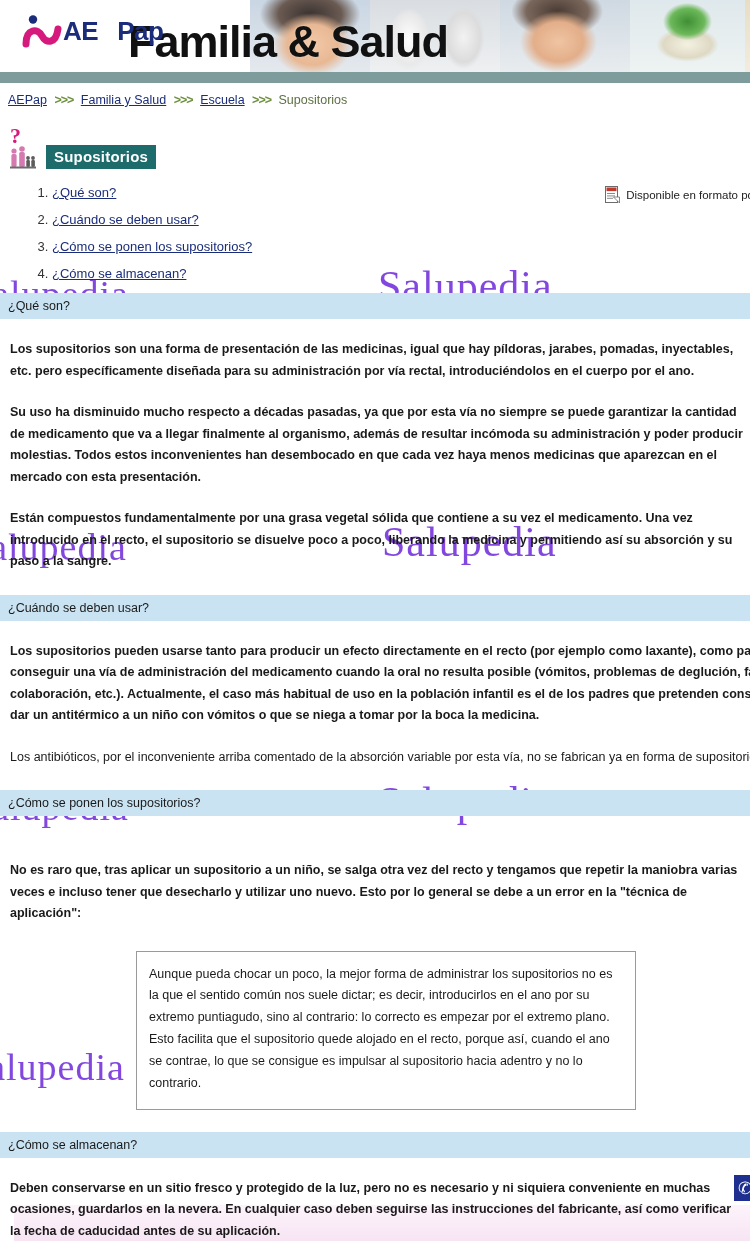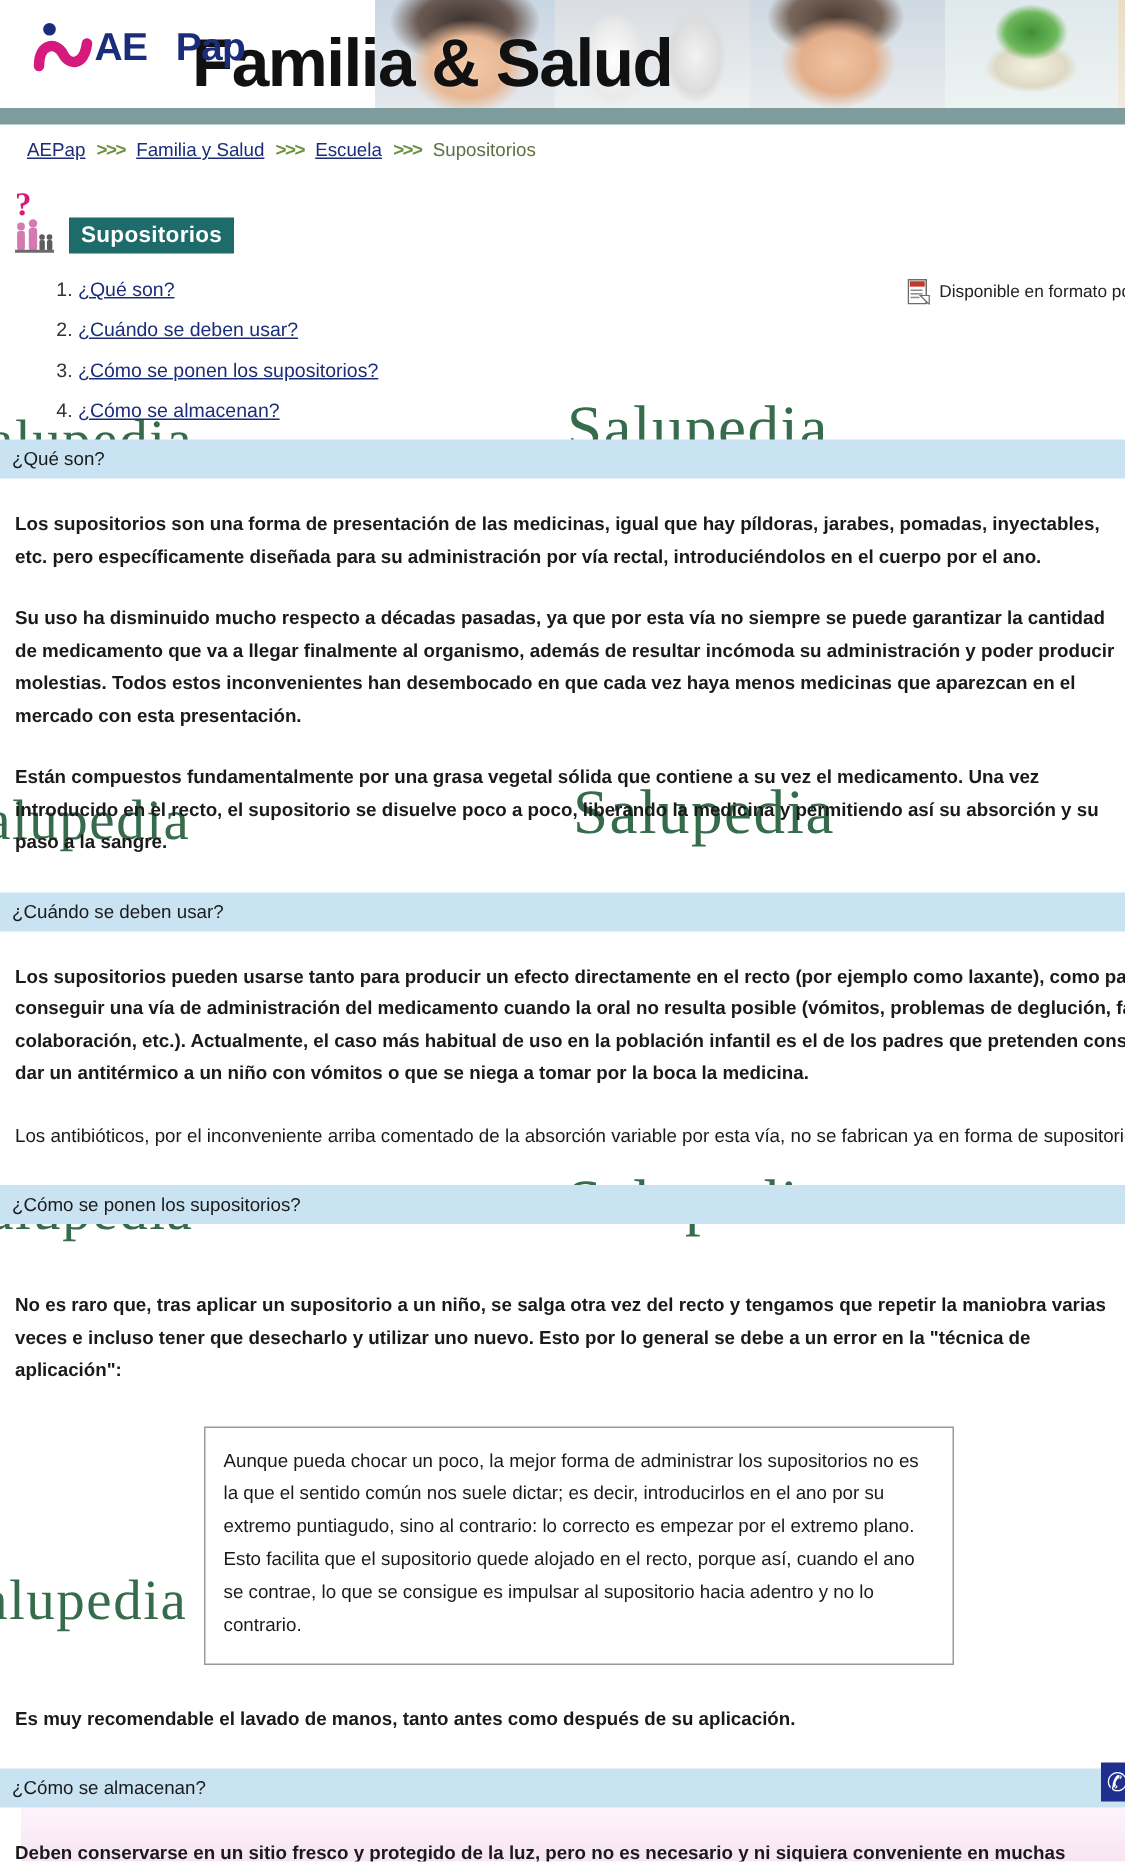--- a/index.html
+++ b/index.html
@@ -11,21 +11,21 @@
     font-family: "Liberation Sans", sans-serif;
     overflow: hidden;
     position: relative;
   }
 
   
   .wm {
     position: absolute;
     font-family: "Liberation Serif", serif;
     font-size: 38px;
-    color: #14532d;
+    color: #6d28d9;
     letter-spacing: 1px;
     white-space: nowrap;
     pointer-events: none;
     z-index: 0;
     opacity: .85;
   }
 
   
   .banner {
     position: relative;
@@ -91,21 +91,21 @@
     position: relative;
     width: 750px; height: 11px;
     background: #7f9c9c;
     z-index: 2;
   }
 
   
   .crumbs {
     position: relative;
     z-index: 2;
-    padding: 10px 0 0 18px;
+    padding: 10px 0 0 8px;
     font-size: 12.5px;
     color: #5a6a4a;
     white-space: nowrap;
   }
   .crumbs a { color: #1b2d7a; text-decoration: underline; }
   .crumbs .sep { color: #6d8f3f; font-weight: bold; margin: 0 4px; letter-spacing: -1px; }
   .crumbs .current { color: #5f7044; }
 
   
   .heading-row {
@@ -306,21 +306,20 @@
   <div class="sec-gap"></div>
 
   <div class="sec-head">¿Cuándo se deben usar?</div>
   <div class="para wrap over">Los supositorios pueden usarse tanto para producir un efecto directamente en el recto (por ejemplo como laxante), como para conseguir una vía de administración del medicamento cuando la oral no resulta posible (vómitos, problemas de deglución, falta de colaboración, etc.). Actualmente, el caso más habitual de uso en la población infantil es el de los padres que pretenden conseguir dar un antitérmico a un niño con vómitos o que se niega a tomar por la boca la medicina.</div>
   <div class="para">Los antibióticos, por el inconveniente arriba comentado de la absorción variable por esta vía, no se fabrican ya en forma de supositorios.</div>
   <div class="sec-gap"></div>
 
   <div class="sec-head">¿Cómo se ponen los supositorios?</div>
   <div class="para wrap" style="width:740px;margin-top:44px;">No es raro que, tras aplicar un supositorio a un niño, se salga otra vez del recto y tengamos que repetir la maniobra varias veces e incluso tener que desecharlo y utilizar uno nuevo. Esto por lo general se debe a un error en la "técnica de aplicación":</div>
   <div class="callout">Aunque pueda chocar un poco, la mejor forma de administrar los supositorios no es la que el sentido común nos suele dictar; es decir, introducirlos en el ano por su extremo puntiagudo, sino al contrario: lo correcto es empezar por el extremo plano. Esto facilita que el supositorio quede alojado en el recto, porque así, cuando el ano se contrae, lo que se consigue es impulsar al supositorio hacia adentro y no lo contrario.</div>
-  <div class="para wrap" style="width:735px; margin-top:26px;">Es muy recomendable el lavado de manos, tanto antes como después de su aplicación.</div>
   <div class="sec-gap"></div>
 
   <div class="sec-head">¿Cómo se almacenan?</div>
   <div class="para wrap" style="width:730px;">Deben conservarse en un sitio fresco y protegido de la luz, pero no es necesario y ni siquiera conveniente en muchas ocasiones, guardarlos en la nevera. En cualquier caso deben seguirse las instrucciones del fabricante, así como verificar la fecha de caducidad antes de su aplicación.</div>
 </div>
 
 <div class="badge">✆</div>
 
 <div class="pinkband">
   <span class="ghost">&nbsp;</span>

